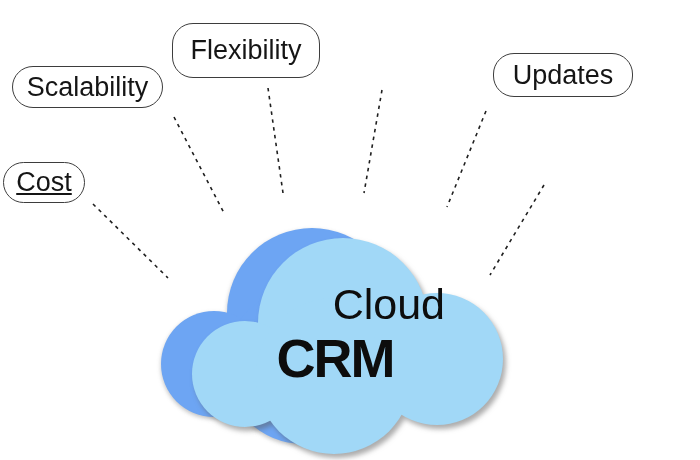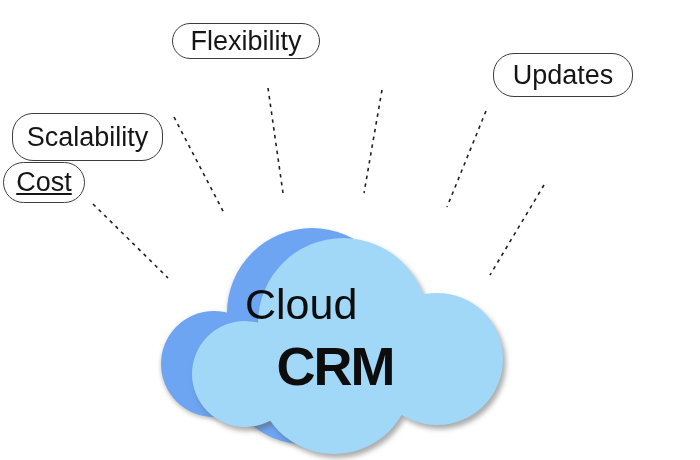--- a/index.html
+++ b/index.html
@@ -24,57 +24,56 @@
     filter: drop-shadow(0px 2px 2px rgba(100,100,100,0.40));
   }
   .cloud-front {
     filter: drop-shadow(3px 4px 2.5px rgba(90,90,90,0.50));
   }
   .cloud-title {
     position: absolute;
     left: 245px;
     top: 281px;
     width: 200px;
-    text-align: left;
+    text-align: right;
     font-size: 43px;
     font-weight: 400;
     line-height: 1.08;
     color: var(--cloud-text, #0d0d0d);
     letter-spacing: 0px;
   }
   .cloud-subtitle {
     position: absolute;
     left: 235px;
     top: 331px;
     width: 200px;
     text-align: center;
     font-size: 54px;
     font-weight: 700;
     line-height: 1.0;
     letter-spacing: -2px;
     color: var(--cloud-text, #0d0d0d);
-    margin-top: 8px;
   }
   .pill {
     position: absolute;
     box-sizing: border-box;
     display: flex;
     align-items: center;
     justify-content: center;
     background: var(--pill-bg, #ffffff);
     border: 1.6px solid var(--pill-border, #3d3d3d);
     border-radius: 21px;
     font-size: 27px;
     font-weight: 400;
     color: #151515;
     white-space: nowrap;
   }
   .pill-cost         { left: 3px;   top: 162px; width: 82px;  height: 41px; text-decoration: underline; }
-  .pill-scalability  { left: 12px;  top: 66px;  width: 151px; height: 48px; margin-top: 47px; }
-  .pill-flexibility  { left: 172px; top: 23px;  width: 148px; height: 36px; }
+  .pill-scalability  { left: 12px;  top: 66px;  width: 151px; height: 42px; }
+  .pill-flexibility  { left: 172px; top: 23px;  width: 148px; height: 55px; }
   .pill-security     { left: 343px; top: 22px;  width: 141px; height: 41px; }
   .pill-updates      { left: 493px; top: 53px;  width: 140px; height: 44px; }
   .pill-integrations { left: 528px; top: 137px; width: 171px; height: 42px; }
 </style>
 </head>
 <body>
 
 <div class="canvas">
 
   <svg class="diagram-svg" width="700" height="460" viewBox="0 0 700 460">

